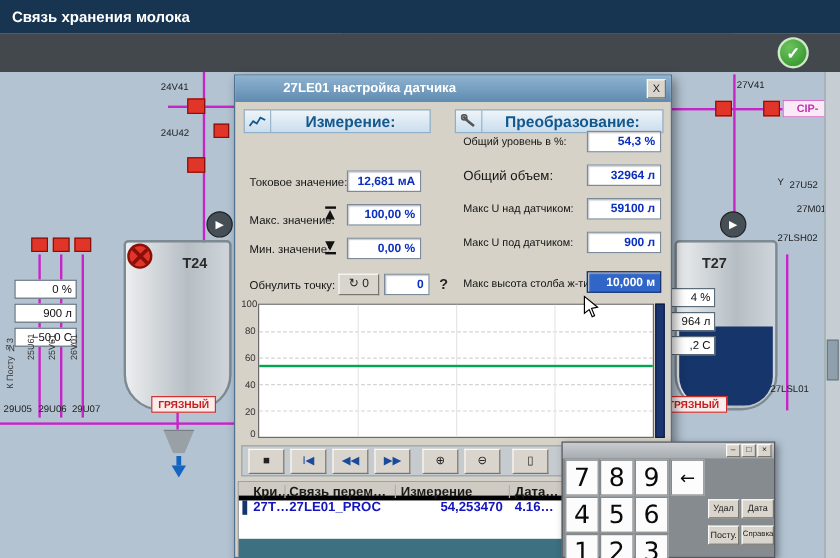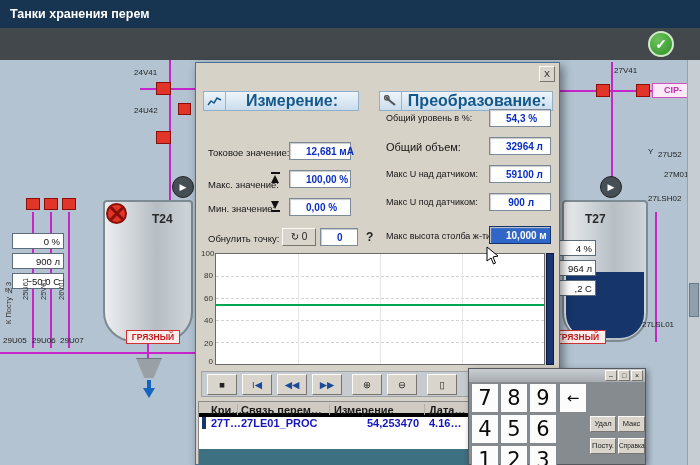--- a/index.html
+++ b/index.html
@@ -47,23 +47,23 @@
   
   .sbtrack{left:687px;top:60px;width:13px;height:405px;background:#c6cdd3;border-left:1px solid #98a2aa;z-index:4}
   .sbthumb{position:absolute;left:1px;top:223px;width:10px;height:34px;background:#8fa0ac;border:1px solid #6a7a86}
   
   .dialog{left:195px;top:62px;width:365px;height:403px;background:#d6d2c8;border:1px solid #4f7090;box-shadow:3px 4px 9px rgba(0,0,0,.45);z-index:20}
   .dtitle{position:absolute;left:0;top:0;width:100%;height:22px;background:linear-gradient(#8fb3d0,#5f8bb0);color:#fff;font-size:11px;font-weight:bold;line-height:22px;padding-left:40px}
   .dclose{position:absolute;right:4px;top:3px;width:16px;height:16px;font-size:9px;line-height:14px;cursor:pointer}
   .btn3d{background:#d9d5cc;border:1px solid;border-color:#fbfaf7 #77756e #77756e #fbfaf7;text-align:center;color:#222}
   .sechdr{position:absolute;display:flex;align-items:stretch;background:linear-gradient(#eef5fa,#cadded);border:1px solid #8fb0c8;height:20px}
   .sechdr .ic{width:22px;border-right:1px solid #9ab4c8;display:flex;align-items:center;justify-content:center}
-  .sechdr .tx{flex:1;display:flex;align-items:center;justify-content:center;color:#14588c;font-weight:bold;font-size:16px}
+  .sechdr .tx{flex:1;display:flex;align-items:center;justify-content:center;color:#14588c;font-weight:bold;font-size:13px}
   .flabel{position:absolute;font-size:9.5px;color:#141414;white-space:nowrap}
-  .fbox{position:absolute;width:62px;height:18px;background:#fff;border:1px solid #7a8a98;box-shadow:inset 1px 1px 1px #c9c9c9;color:#0b2fbf;font-weight:bold;font-size:10px;text-align:right;padding:3px 16px;white-space:nowrap}
+  .fbox{position:absolute;width:62px;height:18px;background:#fff;border:1px solid #7a8a98;box-shadow:inset 1px 1px 1px #c9c9c9;color:#0b2fbf;font-weight:bold;font-size:10px;text-align:right;padding:3px 4px;white-space:nowrap}
   .fbox.sel{background:#2f66c8;color:#fff;border-color:#17336e}
   .arrico{position:absolute;width:11px;height:12px}
   .arrico i{position:absolute;left:1px;width:0;height:0;border-left:4.5px solid transparent;border-right:4.5px solid transparent}
   .arr-up i{top:3px;border-bottom:8px solid #111}
   .arr-up b{position:absolute;top:0;left:1px;width:9px;height:2px;background:#111}
   .arr-dn i{top:1px;border-top:8px solid #111}
   .arr-dn b{position:absolute;bottom:0;left:1px;width:9px;height:2px;background:#111}
   .helpq{position:absolute;font-size:12px;font-weight:bold;color:#222}
   
   .chartwrap{position:absolute;left:5px;top:188px;width:352px;height:118px}
@@ -93,21 +93,21 @@
   .kdig{position:absolute;width:28px;height:30px;background:#fcfcfc;border:1px solid #85898d;font-family:"DejaVu Sans",sans-serif;font-size:21px;color:#0a0a0a;display:flex;align-items:center;justify-content:center;cursor:pointer}
   .kbtn{position:absolute;height:16px;font-size:7.5px;line-height:14px;cursor:pointer}
   .cursor{z-index:50}
 </style>
 </head>
 <body>
 
 <div id="screen">
 
   <div class="abs topbar">
-    <div class="abs apptitle">Танки хранения перем</div>
+    <div class="abs apptitle">Связь хранения молока</div>
   </div>
   <div class="abs badge">24НО</div>
   <div class="abs menu">
       <span></span>
       <span></span>
       <span></span>
     </div>
 
   <div class="abs alarmbar"></div>
   <div class="abs btn-dark" style="left:4px;top:33px;width:22px;height:20px;line-height:18px">...</div>
@@ -195,20 +195,21 @@
   <div class="abs vbox" style="left:540px;top:280px;width:56px;height:16px">,2 С</div>
   <div class="abs dirty" style="left:550px;top:330px;width:56px;height:14px">ГРЯЗНЫЙ</div>
   <div class="abs lbl-sm" style="left:642px;top:320px">27LSL01</div>
   <div class="abs pipe" style="left:655px;top:212px;width:2px;height:130px"></div>
 
   <div class="abs sbtrack">
       <div class="sbthumb"></div>
     </div>
 
   <div class="abs dialog">
+    <div class="dtitle">27LE01 настройка датчика</div>
     <div class="dclose btn3d">X</div>
 
     <div class="sechdr" style="left:7px;top:28px;width:156px">
       <span class="ic">
         <svg width="15" height="11" viewBox="0 0 15 11">
             <polyline points="1,9 4,5 7,7 10,2 14,4" fill="none" stroke="#14588c" stroke-width="1.5"></polyline>
           </svg>
       </span>
       <span class="tx">Измерение:</span>
     </div>
@@ -320,18 +321,18 @@
     <div class="kdig" style="left:31px;top:14px">8</div>
     <div class="kdig" style="left:60px;top:14px">9</div>
     <div class="kdig" style="left:2px;top:45px">4</div>
     <div class="kdig" style="left:31px;top:45px">5</div>
     <div class="kdig" style="left:60px;top:45px">6</div>
     <div class="kdig" style="left:2px;top:76px">1</div>
     <div class="kdig" style="left:31px;top:76px">2</div>
     <div class="kdig" style="left:60px;top:76px">3</div>
     <div class="kdig" style="left:90px;top:14px;font-size:15px">←</div>
     <div class="kbtn btn3d" style="left:121px;top:47px;width:26px">Удал</div>
-    <div class="kbtn btn3d" style="left:149px;top:47px;width:27px">Макс</div>
+    <div class="kbtn btn3d" style="left:149px;top:47px;width:27px">Дата</div>
     <div class="kbtn btn3d" style="left:121px;top:69px;width:26px">Посту.</div>
     <div class="kbtn btn3d" style="left:149px;top:69px;width:27px;font-size:6.5px">Справка</div>
   </div>
 
 </div>
 
 </body></html>

